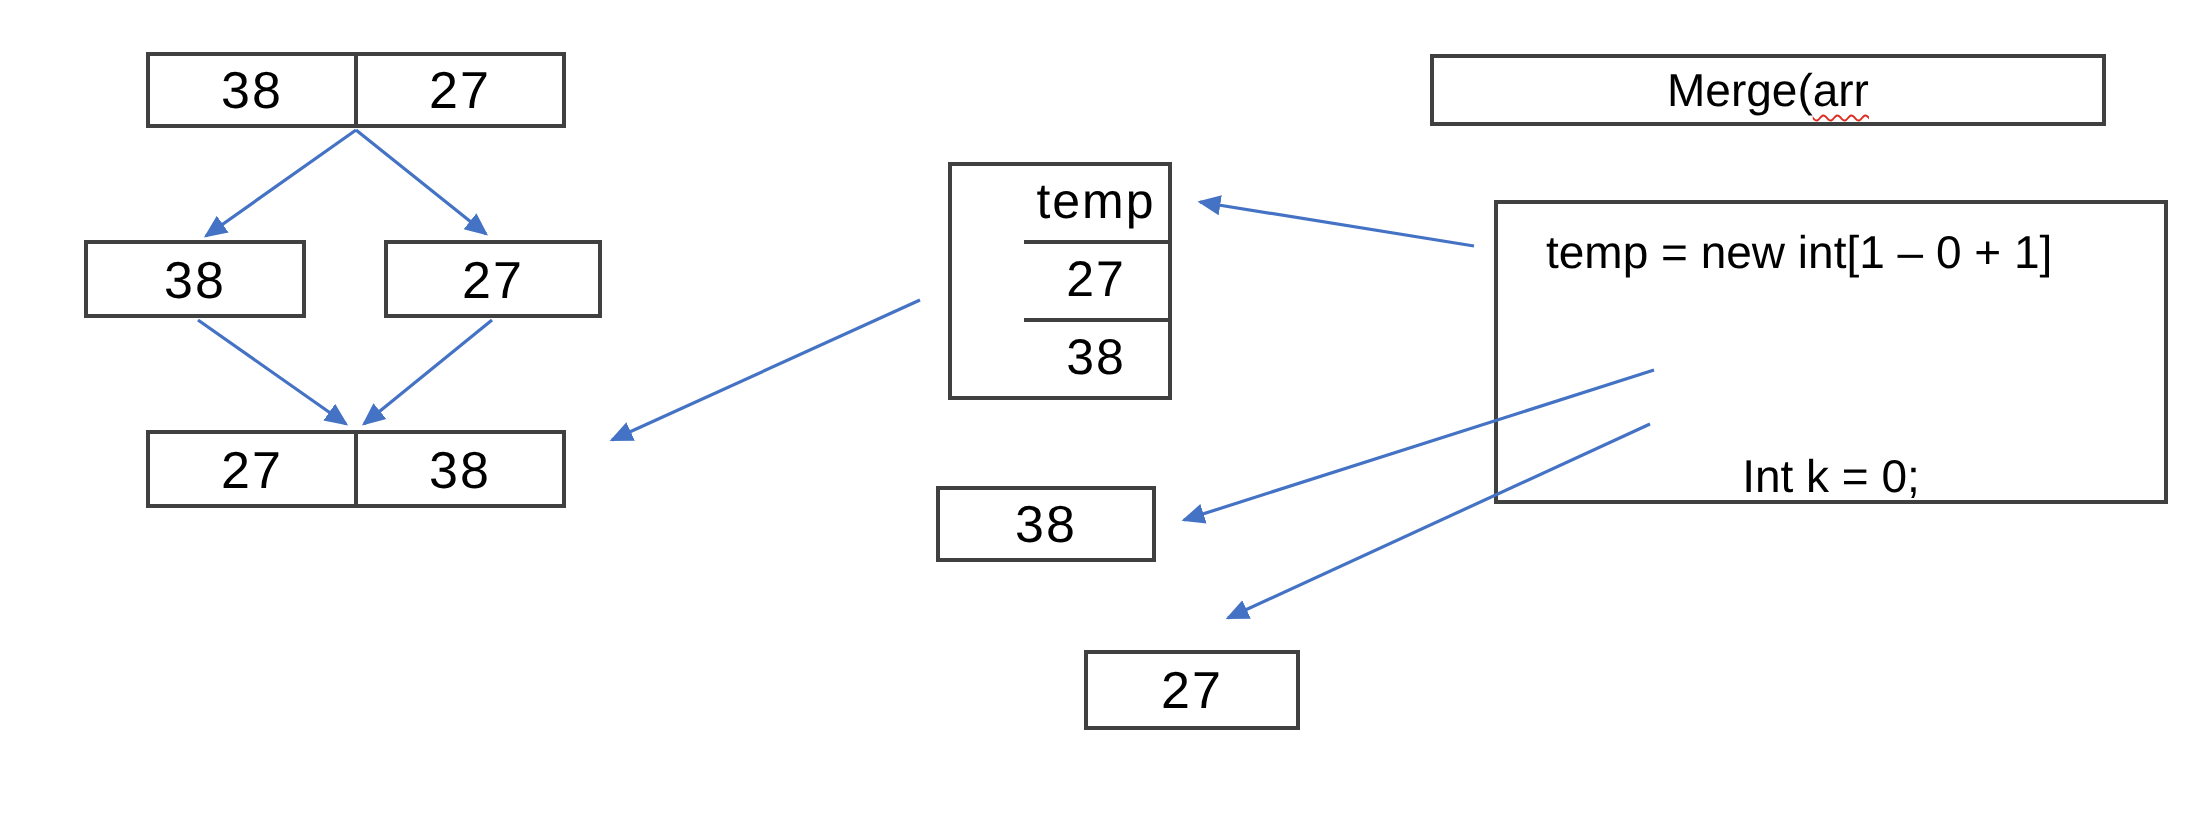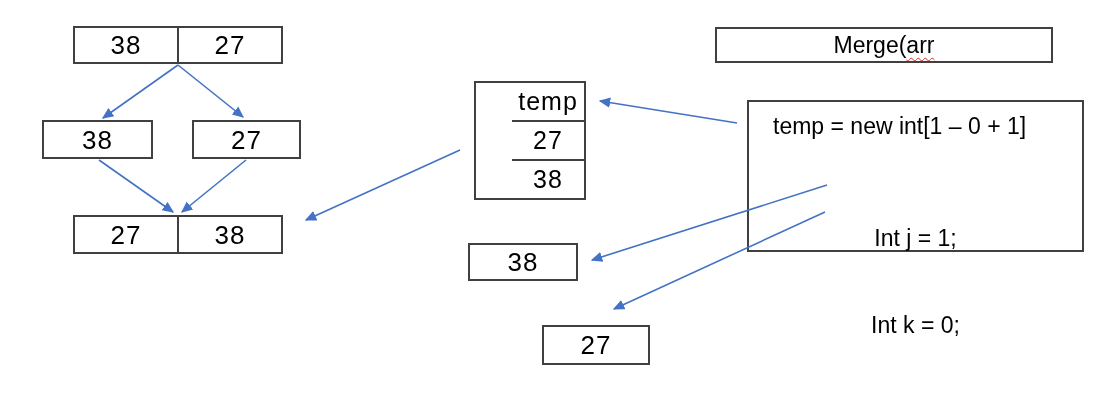--- a/index.html
+++ b/index.html
@@ -143,21 +143,20 @@
   <div class="box num" style="left:542px; top:325px; width:108px; height:40px;">27</div>
 
   <div class="title-box" style="left:715px; top:27px; width:338px; height:36px;">
     <span>Merge(</span>
       <span class="squiggle">arr</span>
   </div>
 
   <div class="code-box" style="left:747px; top:100px; width:337px; height:152px;">
     <div class="code-line-temp">temp = new int[1 – 0 + 1]</div>
     <div class="code-vars">
-      <div>Int j = 1;</div>
       <div>Int k = 0;</div>
     </div>
   </div>
 
   <svg class="overlay" viewBox="0 0 1097 409" xmlns="http://www.w3.org/2000/svg">
     <defs>
       <marker id="ah" viewBox="0 0 10 10" refX="8" refY="5" markerWidth="8" markerHeight="8" orient="auto-start-reverse">
         <path d="M0,1 L9,5 L0,9 z"></path>
       </marker>
     </defs>

